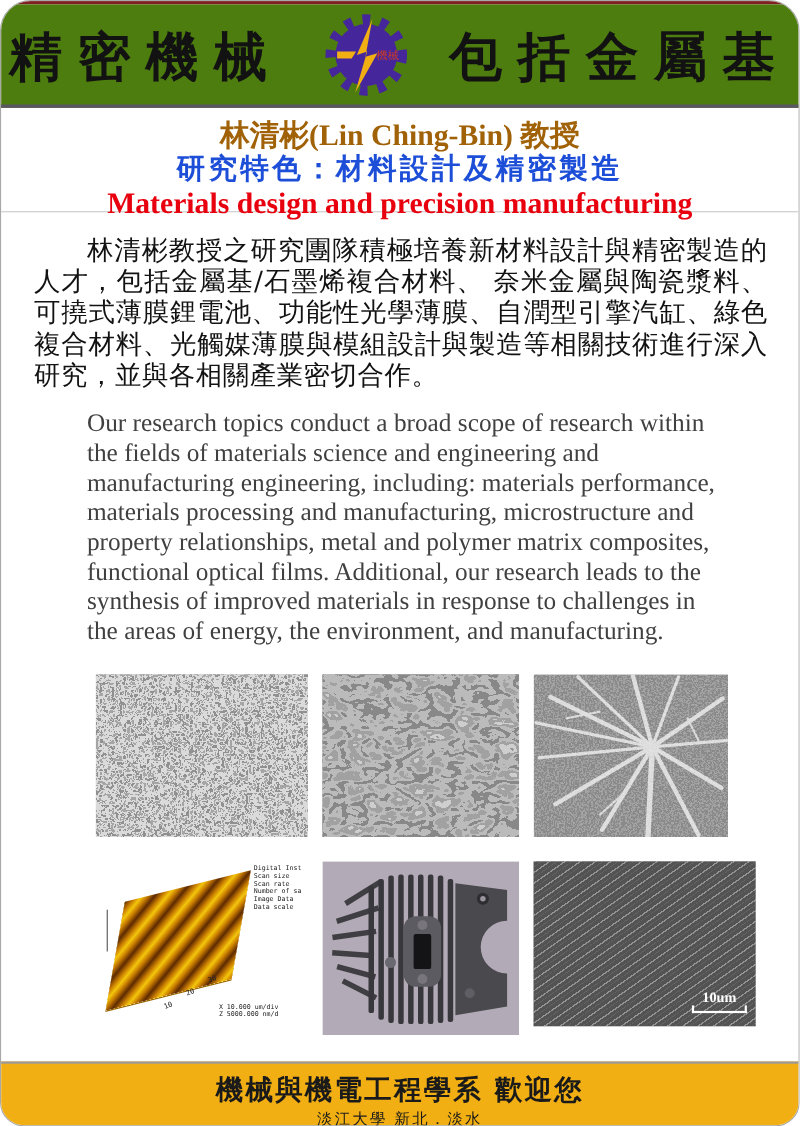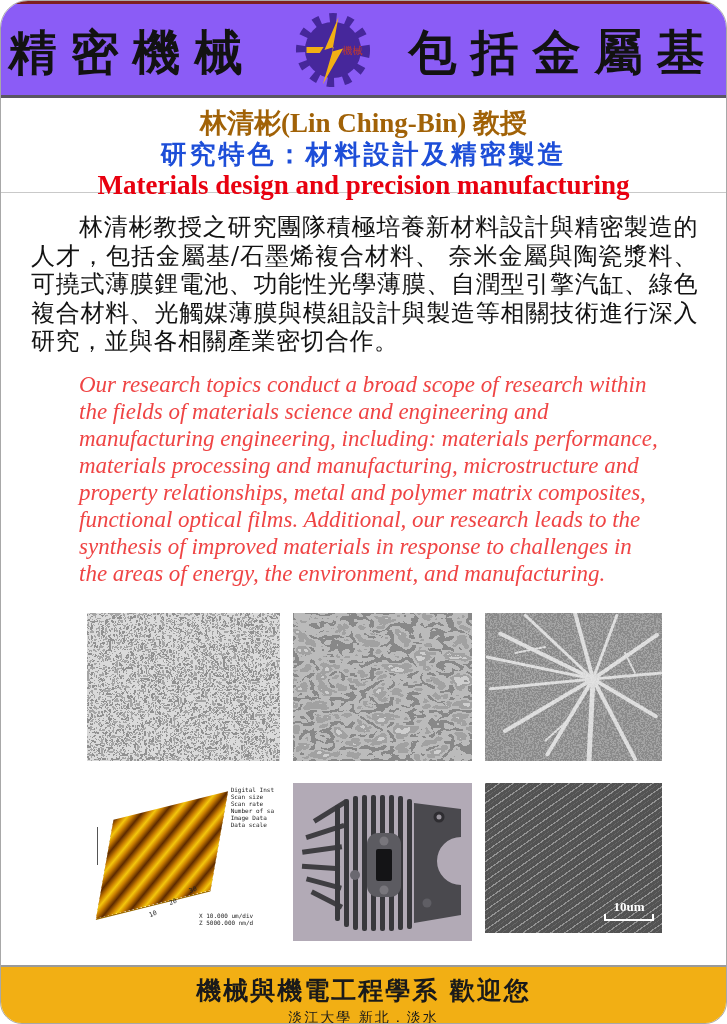--- a/index.html
+++ b/index.html
@@ -4,21 +4,21 @@
 <style>
   html,body{margin:0;padding:0;background:#ffffff;}
   .poster{
     position:relative;width:727px;height:1024px;box-sizing:border-box;
     border:1px solid #a8a8a8;border-radius:28px 28px 22px 22px;overflow:hidden;
     font-family:"Liberation Sans",sans-serif;background:#ffffff;
   }
   
   .top-edge{height:3px;background:#7e2020;}
   .banner{
-    height:91px;background:#8b5cf6;border-bottom:3px solid #5a5663;
+    height:91px;background:#4d7c0f;border-bottom:3px solid #5a5663;
     display:flex;align-items:center;justify-content:center;gap:34px;
   }
   .banner-text{
     font-family:"DejaVu Serif",serif;font-weight:bold;color:#121212;
     font-size:48px;letter-spacing:14px;line-height:1;padding-top:4px;white-space:nowrap;
   }
   .logo{width:84px;height:78px;display:inline-block;flex:0 0 auto;}
   
   .title-box{
     height:95px;box-sizing:border-box;border-bottom:1px solid #c9c9c9;
@@ -26,22 +26,22 @@
   }
   .prof-name{font-family:"Liberation Serif",serif;font-weight:bold;font-size:27px;color:#a16207;line-height:32px;}
   .feature-zh{font-family:"DejaVu Serif",serif;font-weight:bold;font-size:26px;color:#1d4ed8;line-height:31px;letter-spacing:3px;}
   .feature-en{font-family:"Liberation Serif",serif;font-weight:bold;font-size:27px;color:#e8000f;line-height:30px;}
   
   .zh-para{
     margin:20px 28px 0 30px;font-family:"DejaVu Serif",serif;color:#121212;
     font-size:24px;line-height:28.5px;text-align:justify;text-indent:2em;letter-spacing:0.5px;
   }
   .en-para{
-    margin:15px 68px 0 78px;font-family:"Liberation Serif",serif;color:#ef4444;
-    font-size:23px;line-height:27px;text-align:left;font-style:italic;
+    margin:15px 68px 0 78px;font-family:"Liberation Serif",serif;color:#404040;
+    font-size:23px;line-height:27px;text-align:left;
   }
   
   .gallery{
     margin:26px 0 0 86px;display:grid;
     grid-template-columns:193px 179px 177px;grid-template-rows:148px 160px;
     column-gap:13px;row-gap:22px;
   }
   .fig{position:relative;overflow:hidden;}
   .fig svg{display:block;}
   
@@ -55,21 +55,21 @@
   }
   .afm-zaxis{position:absolute;left:10px;top:44px;width:1px;height:38px;background:#555;}
   .afm-labels{position:absolute;right:6px;top:3px;font-size:6px;line-height:7px;white-space:pre;}
   .afm-tick{position:absolute;font-size:6.5px;transform:rotate(-22deg);}
   .afm-tick.t10{left:62px;top:127px;}
   .afm-tick.t20{left:82px;top:115px;}
   .afm-tick.t30{left:102px;top:103px;}
   .afm-scale{position:absolute;left:112px;top:129px;font-size:6px;line-height:7px;}
   
   .grooves{
-    width:177px;height:150px;background-color:#535353;
+    width:202px;height:150px;background-color:#535353;
     background-image:
       repeating-linear-gradient(145deg, rgba(235,235,235,.38) 0px, rgba(235,235,235,.38) 1.2px, rgba(0,0,0,0) 1.2px, rgba(0,0,0,0) 8px),
       repeating-linear-gradient(145deg, rgba(255,255,255,.10) 0px, rgba(255,255,255,.10) .6px, rgba(0,0,0,0) .6px, rgba(0,0,0,0) 4px);
   }
   .sem-scale{position:absolute;right:8px;bottom:12px;color:#fff;text-align:center;
     font-family:"Liberation Serif",serif;font-weight:bold;font-size:13px;line-height:13px;}
   .sem-scale .bar{margin-top:1px;height:5px;border-left:2px solid #fff;border-right:2px solid #fff;border-bottom:2px solid #fff;width:46px;}
   
   .poster-footer{
     position:absolute;left:0;right:0;bottom:0;height:56px;background:#f2af14;

